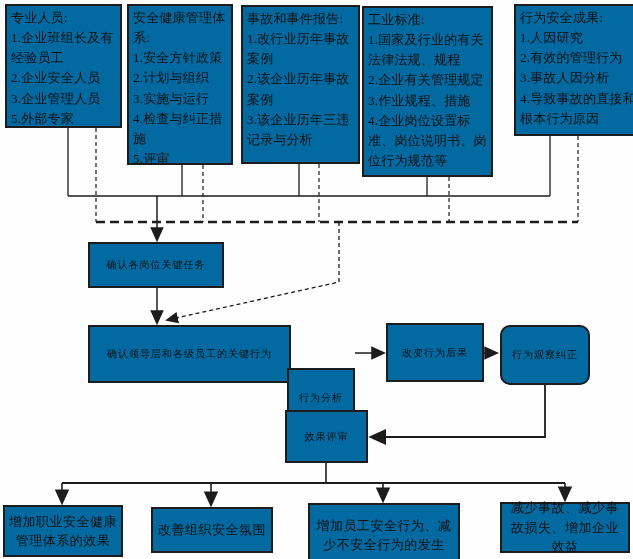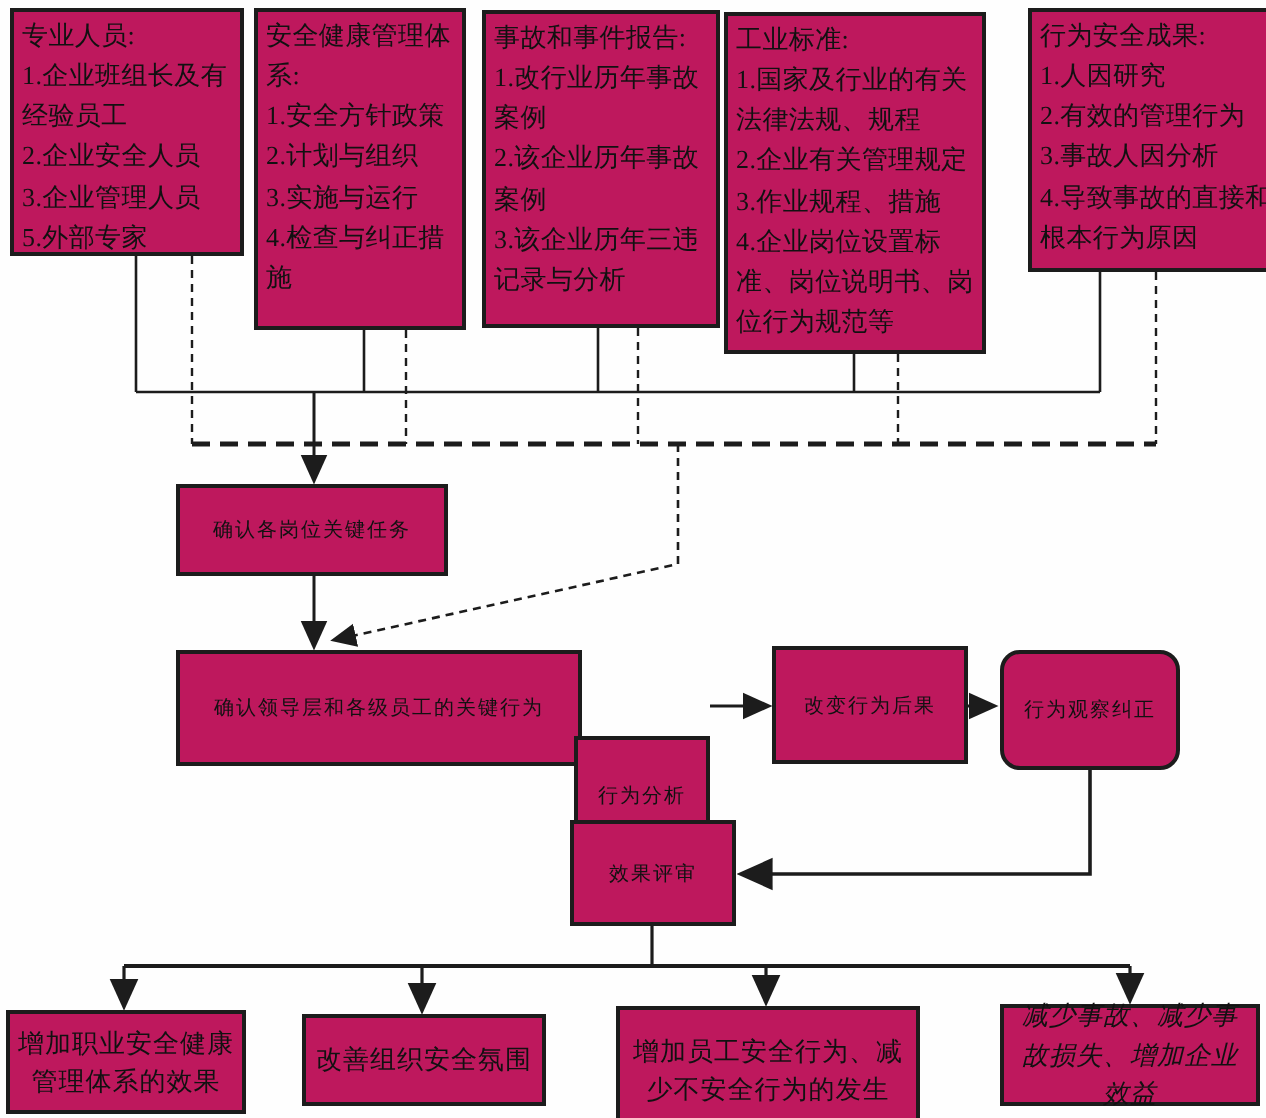--- a/index.html
+++ b/index.html
@@ -15,21 +15,21 @@
     color:#111111;
   }
   #wires {
     position:absolute; left:0; top:0;
     width:633px; height:559px;
   }
   .box {
     position:absolute;
     box-sizing:border-box;
     border:2px solid #1c1c1c;
-    background:#be185d;
+    background:#0369a1;
   }
   .listbox {
     font-size:13px;
     line-height:1.55;
     padding:2px 4px;
     word-break:break-all;
     letter-spacing:0.2px;
   }
   .listbox .li { white-space:normal; }
   .flowbox {
@@ -110,20 +110,21 @@
     <div class="li">3.企业管理人员</div>
     <div class="li">5.外部专家</div>
   </div>
 
   <div class="box listbox" style="left:127px; top:4px; width:106px; height:161px;">
     <div>安全健康管理体系:</div>
     <div class="li">1.安全方针政策</div>
     <div class="li">2.计划与组织</div>
     <div class="li">3.实施与运行</div>
     <div class="li">4.检查与纠正措施</div>
+    <div class="li">5.评审</div>
   </div>
 
   <div class="box listbox" style="left:241px; top:5px; width:119px; height:159px;">
     <div>事故和事件报告:</div>
     <div class="li">1.改行业历年事故案例</div>
     <div class="li">2.该企业历年事故案例</div>
     <div class="li">3.该企业历年三违记录与分析</div>
   </div>
 
   <div class="box listbox" style="left:362px; top:6px; width:131px; height:171px;">
@@ -171,17 +172,17 @@
   </div>
 
   <div class="box outbox" style="left:151px; top:507px; width:122px; height:46px;">
     <span>改善组织安全氛围</span>
   </div>
 
   <div class="box outbox" style="left:308px; top:503px; width:152px; height:64px;">
     <span>增加员工安全行为、减少不安全行为的发生</span>
   </div>
 
-  <div class="box outbox" style="left:500px; top:502px; width:130px; height:51px;font-style:italic;">
+  <div class="box outbox" style="left:500px; top:502px; width:130px; height:51px;">
     <span>减少事故、减少事故损失、增加企业效益</span>
   </div>
 
 </div>
 
 </body></html>

